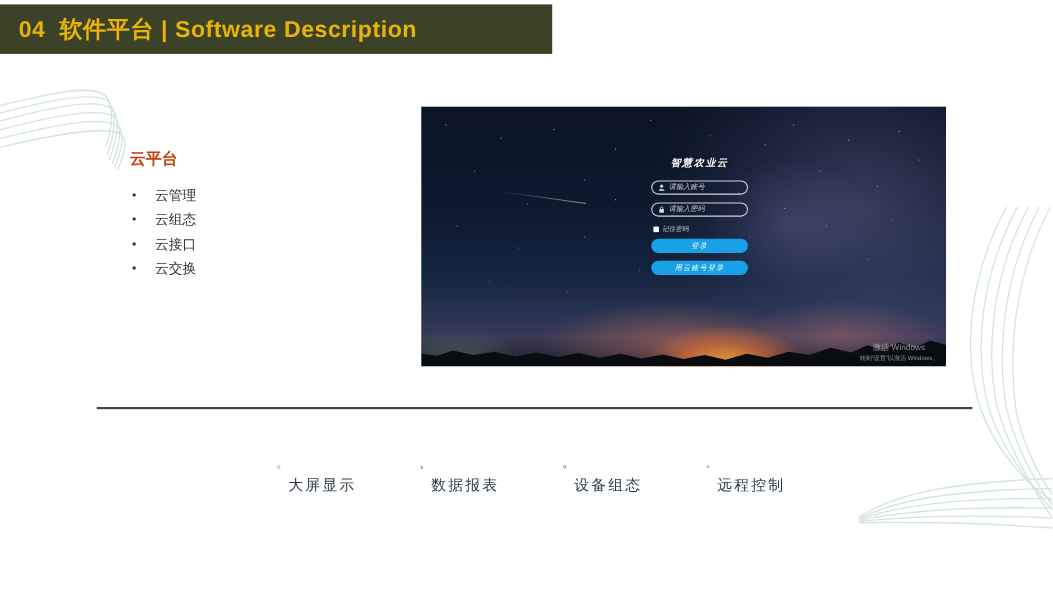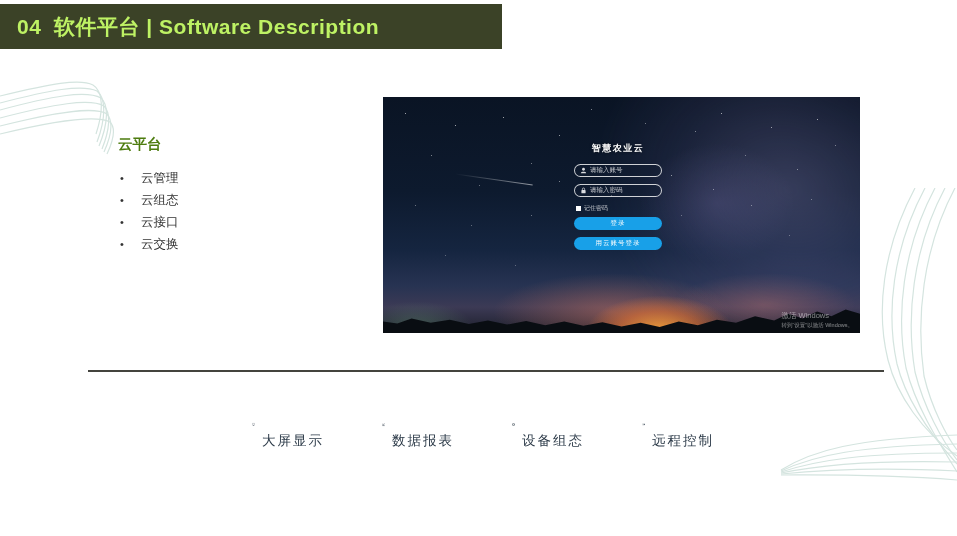--- a/index.html
+++ b/index.html
@@ -6,27 +6,27 @@
   .slide {
     position:relative; width:957px; height:536px; background:#ffffff;
     overflow:hidden; font-family:"Liberation Sans","DejaVu Sans",sans-serif;
   }
   .decor { position:absolute; pointer-events:none; }
   .decor path { fill:none; stroke:#d4e4df; stroke-width:1.2; }
 
   
   .header-bar {
     position:absolute; left:0; top:4px; width:502px; height:45px;
-    background:#3b4227; color:#bef264; display:flex; align-items:center;
+    background:#3b4227; color:#eab308; display:flex; align-items:center;
     padding-left:17px; box-sizing:border-box;
   }
   .header-title { font-size:21px; font-weight:bold; letter-spacing:.5px; white-space:pre; }
 
   
-  .cloud-heading { position:absolute; left:118px; top:135px; font-size:14.5px; font-weight:bold; color:#4d7c0f; }
+  .cloud-heading { position:absolute; left:118px; top:135px; font-size:14.5px; font-weight:bold; color:#c2410c; }
   .cloud-list { position:absolute; left:120px; top:167px; list-style:none; margin:0; padding:0; font-size:12.5px; color:#333; }
   .cloud-list li { height:22px; line-height:22px; display:flex; align-items:center; }
   .cloud-list .bullet { width:21px; font-size:11px; color:#333; }
 
   
   .shot {
     position:absolute; left:383px; top:97px; width:477px; height:236px; overflow:hidden;
     background:
       radial-gradient(95px 48px at 58% 100%, rgba(255,170,60,.95), rgba(242,120,48,.55) 45%, transparent 78%),
       radial-gradient(170px 55px at 48% 91%, rgba(215,120,95,.45), transparent 70%),
@@ -62,36 +62,36 @@
   }
   .streak {
     position:absolute; left:72px; top:82px; width:78px; height:1px;
     background:linear-gradient(90deg, transparent, rgba(255,255,255,.55));
     transform:rotate(8deg);
   }
   .treeline {
     position:absolute; left:0; bottom:0; width:100%; height:30px; background:#090d12;
     clip-path:polygon(0% 100%,0% 62%,3% 68%,6% 52%,10% 66%,14% 56%,18% 70%,22% 58%,26% 72%,30% 60%,34% 74%,38% 62%,42% 76%,46% 64%,50% 78%,54% 66%,58% 80%,62% 62%,66% 74%,70% 56%,74% 66%,78% 44%,82% 58%,85% 36%,88% 52%,91% 28%,94% 44%,97% 22%,100% 36%,100% 100%);
   }
-  .login-form { position:absolute; left:191px; top:45px; width:88px; }
+  .login-form { position:absolute; left:209px; top:45px; width:88px;font-style:italic; }
   .login-title { text-align:center; color:#fff; font-size:9px; font-weight:bold; letter-spacing:1.5px; margin-bottom:9px; text-shadow:0 0 3px rgba(0,0,0,.6); }
   .login-input {
     height:13px; border:1px solid rgba(255,255,255,.8); border-radius:7.5px;
     display:flex; align-items:center; padding:0 5px; gap:3px; margin-bottom:7px;
     color:rgba(255,255,255,.75); font-size:6.5px; background:rgba(18,28,48,.35); box-sizing:border-box;
   }
   .login-input svg { flex:0 0 auto; }
   .remember-row { display:flex; align-items:center; gap:3px; margin:0 0 4px 2px; }
   .cb { width:5px; height:5px; background:#ffffff; }
   .cb-label { font-size:6px; color:rgba(255,255,255,.7); }
   .login-btn {
     height:13px; border-radius:7.5px; color:#fff; font-size:6.5px;
     display:flex; align-items:center; justify-content:center; margin-bottom:7px; letter-spacing:1px;
   }
-  .watermark { position:absolute; right:7px; bottom:4px; color:rgba(255,255,255,.5); }
+  .watermark { position:absolute; right:7px; bottom:4px; color:rgba(255,255,255,.5);text-align:center; }
   .wm1 { font-size:7.5px; }
   .wm2 { font-size:5.5px; margin-top:1px; }
 
   
   .divider { position:absolute; left:88px; top:370px; width:796px; height:1.5px; background:#44443e; }
 
   
   .footer-icons { position:absolute; left:252px; top:398px; width:462px; display:flex; justify-content:space-between; }
   .feat { width:72px; display:flex; flex-direction:row; align-items:center; gap:7px; }
   .feat svg { width:53px; height:53px; }

